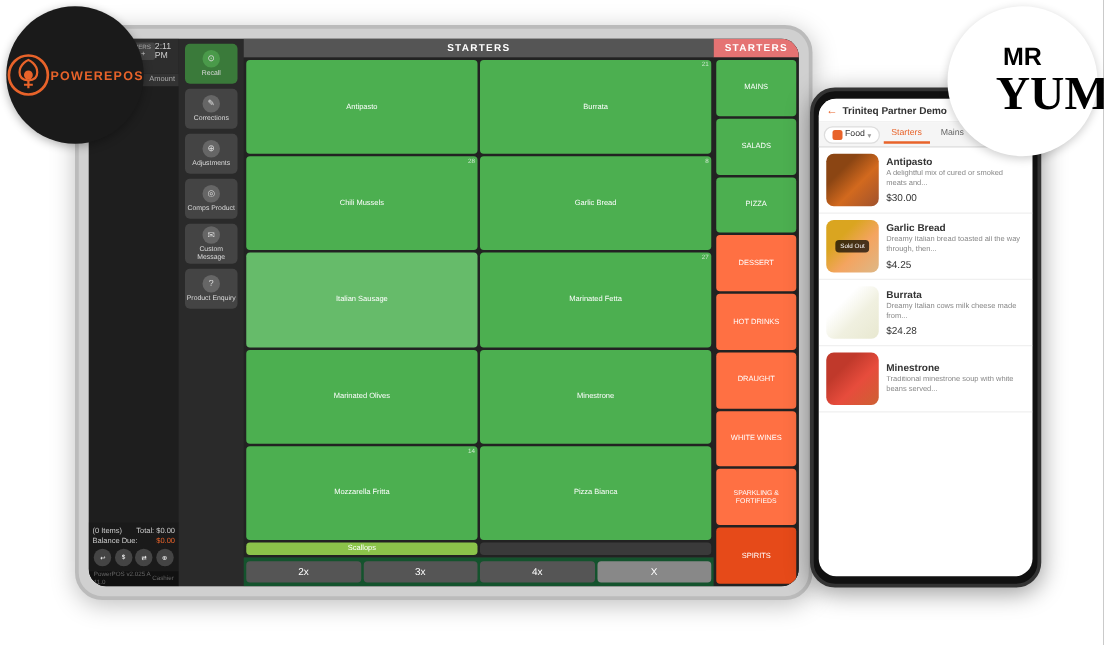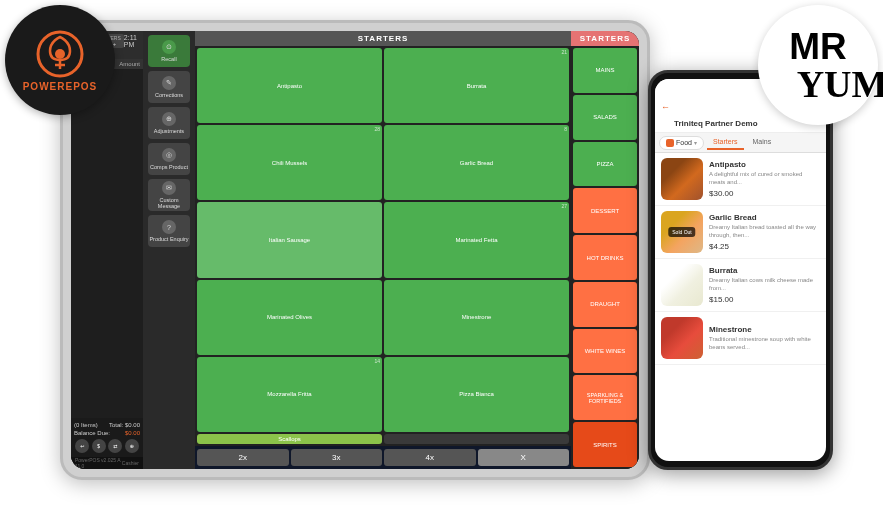--- a/index.html
+++ b/index.html
@@ -15,21 +15,21 @@
     
     .powerepos-logo {
       position: absolute;
       top: 5px;
       left: 5px;
       width: 110px;
       height: 110px;
       background: #1a1a1a;
       border-radius: 50%;
       display: flex;
-      flex-direction: column;
+      flex-direction: row;
       align-items: center;
       justify-content: center;
       z-index: 10;
       box-shadow: 0 2px 8px rgba(0,0,0,0.3);
     }
     .powerepos-logo .logo-icon {
       width: 50px;
       height: 50px;
     }
     .powerepos-logo .logo-text {
@@ -53,21 +53,21 @@
       background: #fff;
       border-radius: 50%;
       display: flex;
       flex-direction: column;
       align-items: center;
       justify-content: center;
       z-index: 10;
       box-shadow: 0 2px 8px rgba(0,0,0,0.2);
     }
     .mryum-logo .mr-text {
-      font-size: 37px;
+      font-size: 20px;
       font-weight: 900;
       line-height: 1;
       font-family: 'Arial Black', sans-serif;
     }
     .mryum-logo .yum-text {
       font-size: 38px;
       font-weight: 900;
       line-height: 1;
       font-family: Liberation Serif, serif;
       margin-left: 48px;
@@ -338,21 +338,21 @@
       background: #e64a19;
     }
     .cat-item.partial {
       background: #ff7043;
       font-size: 5.5px;
     }
 
     
     .pos-multipliers {
       display: flex;
-      background: #0f172a;
+      background: #14532d;
       padding: 3px 2px;
       gap: 2px;
     }
     .multiplier-btn {
       flex: 1;
       background: #555;
       border-radius: 3px;
       text-align: center;
       font-size: 8px;
       color: #fff;
@@ -399,21 +399,20 @@
       flex-shrink: 0;
     }
     .phone-back-arrow {
       color: #e8632a;
       font-size: 9px;
     }
     .phone-title {
       font-size: 8px;
       font-weight: bold;
       color: #333;
-      margin-top: 36px;
     }
     .phone-tabs {
       display: flex;
       background: #f5f5f5;
       border-bottom: 1px solid #ddd;
       flex-shrink: 0;
       align-items: center;
       padding: 2px 4px;
       gap: 3px;
     }
@@ -719,21 +718,21 @@
           <div class="phone-item-name">Garlic Bread</div>
           <div class="phone-item-desc">Dreamy Italian bread toasted all the way through, then...</div>
           <div class="phone-item-price">$4.25</div>
         </div>
       </div>
       <div class="phone-menu-item">
         <div class="phone-item-img img-burrata"></div>
         <div class="phone-item-info">
           <div class="phone-item-name">Burrata</div>
           <div class="phone-item-desc">Dreamy Italian cows milk cheese made from...</div>
-          <div class="phone-item-price">$15.00</div>
+          <div class="phone-item-price">$24.28</div>
         </div>
       </div>
       <div class="phone-menu-item">
         <div class="phone-item-img img-minestrone"></div>
         <div class="phone-item-info">
           <div class="phone-item-name">Minestrone</div>
           <div class="phone-item-desc">Traditional minestrone soup with white beans served...</div>
         </div>
       </div>
     </div>

